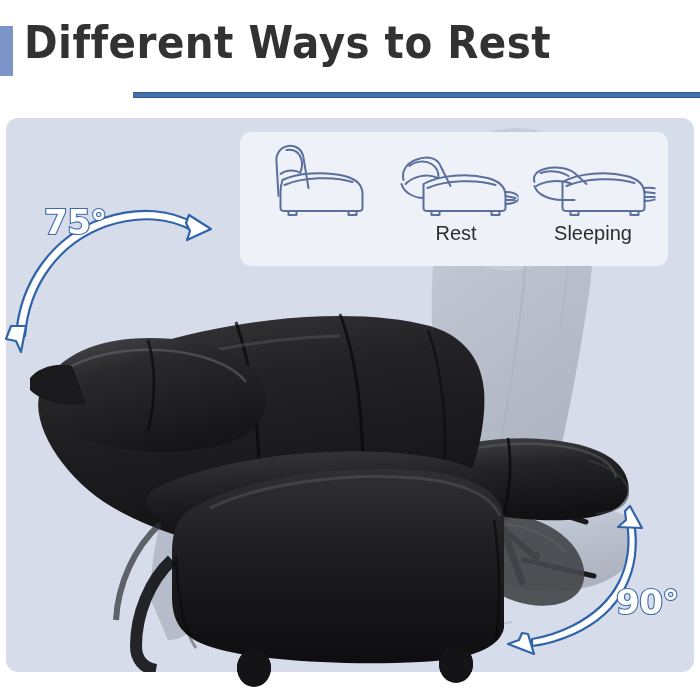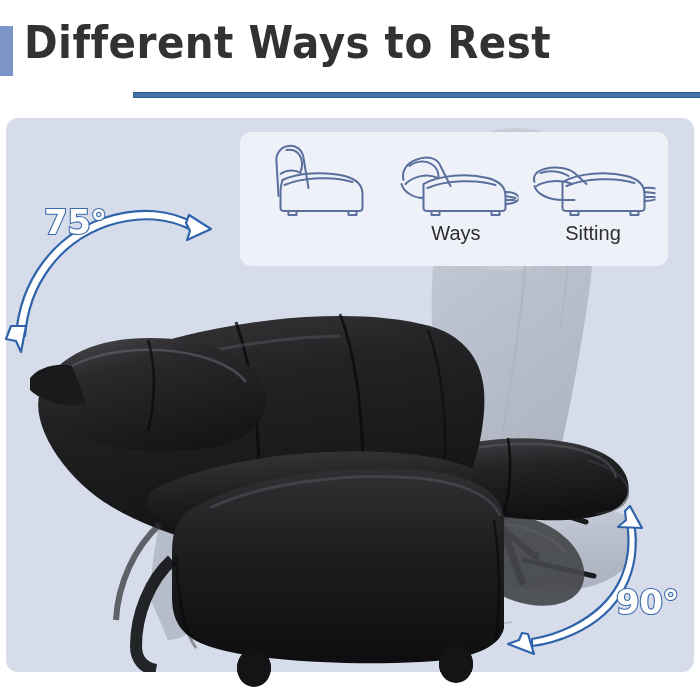--- a/index.html
+++ b/index.html
@@ -355,21 +355,21 @@
                C112 70 110 71 108 71 L34 71 C32 71 30 70 30 68 L30 54 C30 48 30 46 30 44 Z"></path>
       <path d="M34 48 C52 40 84 39 102 45"></path>
 
       <path d="M112 52 C118 52 124 54 126 58 C124 62 118 64 112 64"></path>
       <path d="M112 56 L122 58"></path>
       <path d="M113 60 L121 60"></path>
 
       <path d="M38 71 L38 75 L46 75 L46 71"></path>
       <path d="M98 71 L98 75 L106 75 L106 71"></path>
     </svg>
-    <div class="mode-label">Ways</div>
+    <div class="mode-label">Rest</div>
   </div>
 
   <div class="mode-item" style="left:282px;">
     <svg class="mode-icon" viewBox="0 0 125 78" xmlns="http://www.w3.org/2000/svg" fill="none" stroke="#5a6f9c" stroke-width="2" stroke-linejoin="round" stroke-linecap="round">
 
       <path d="M4 42 C2 36 6 31 14 29 C26 26 38 28 44 33 L56 44"></path>
       <path d="M10 33 C18 30 30 31 38 36"></path>
       <path d="M6 46 C14 41 30 39 42 44"></path>
       <path d="M4 46 C6 54 18 60 32 60 L44 60"></path>
 
@@ -377,15 +377,15 @@
                C114 70 112 71 110 71 L36 71 C34 71 32 70 32 68 L32 52 C32 46 32 44 32 42 Z"></path>
       <path d="M36 46 C54 38 86 37 104 43"></path>
 
       <path d="M114 48 C122 47 132 49 136 53 C132 58 122 61 114 61"></path>
       <path d="M114 52 L132 54"></path>
       <path d="M115 57 L130 57"></path>
 
       <path d="M40 71 L40 75 L48 75 L48 71"></path>
       <path d="M100 71 L100 75 L108 75 L108 71"></path>
     </svg>
-    <div class="mode-label">Sitting</div>
+    <div class="mode-label">Sleeping</div>
   </div>
 </div>
 
 </body></html>

